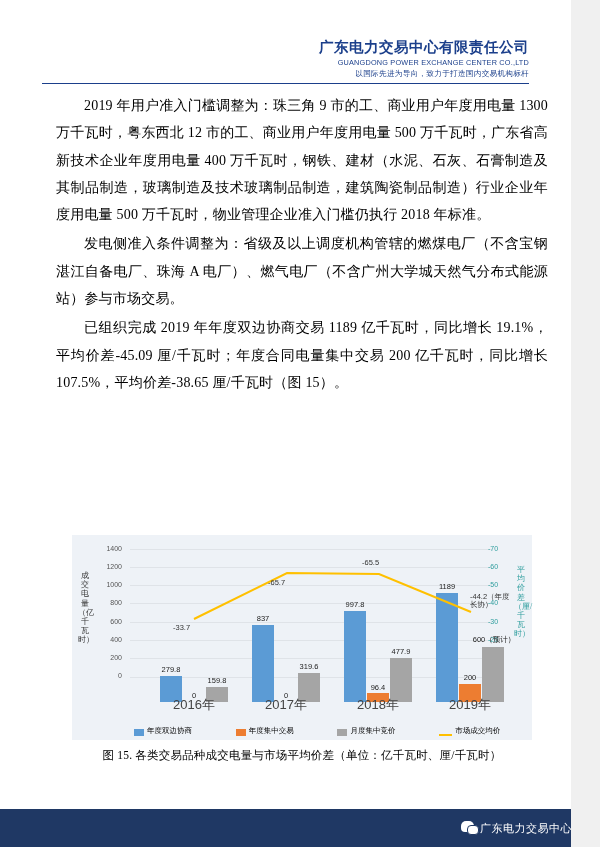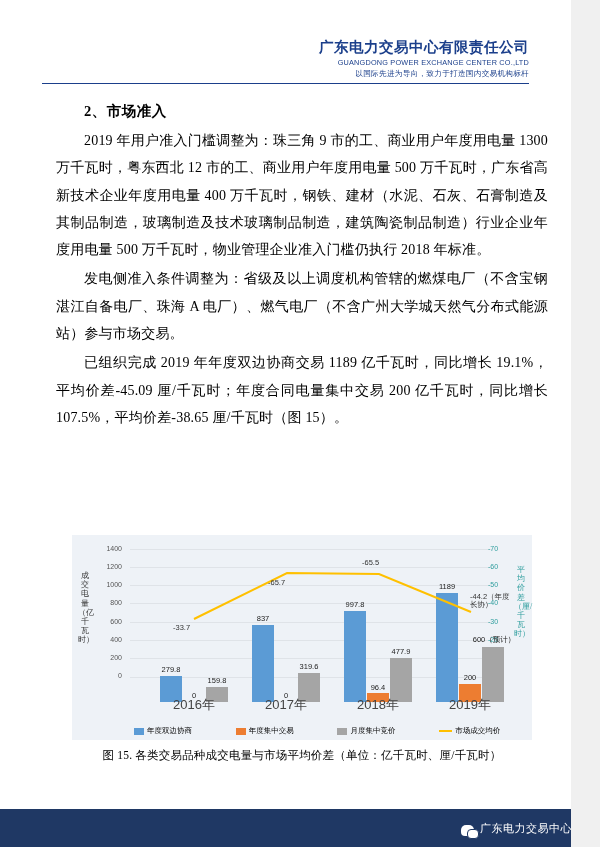--- a/index.html
+++ b/index.html
@@ -98,42 +98,42 @@
     font-size:7.5px; color:#222; text-align:center; width:40px;
   }
   .line-lbl {
     position:absolute; font-family:"Liberation Sans", sans-serif;
     font-size:7.5px; color:#333;
   }
   .legend {
     position:absolute; bottom:4px; left:40px; right:10px;
     display:flex; justify-content:space-around; align-items:center;
   }
-  .legend-item { display:flex; align-items:center; gap:3px; }
+  .legend-item { display:flex; align-items:flex-end; gap:3px; }
   .legend-swatch { width:10px; height:7px; display:inline-block; }
   .legend-swatch.line { height:2px; width:13px; }
   .legend-text { font-size:7.5px; }
   .fig-caption {
     position:absolute; top:748px; left:56px; width:492px;
     font-size:11.5px; text-align:center; letter-spacing:0.2px;
   }
   .page-num {
     position:absolute; top:788px; left:0; width:600px;
     text-align:right; font-size:11px; color:#333;
   }
   
   .footer-bar {
     position:absolute; left:0; bottom:0; width:600px; height:38px;
     background:#1f3864;
     display:flex; align-items:center; justify-content:flex-end;
   }
   .footer-text {
     color:#ffffff; font-size:11px; margin-right:28px;
     letter-spacing:0.5px;
-    display:flex; align-items:flex-end; gap:6px;
+    display:flex; align-items:flex-start; gap:6px;
   }
   .wechat-icon {
     display:inline-block; width:13px; height:11px;
     background:#ffffff; border-radius:5px 5px 4px 4px;
     position:relative;
   }
   .wechat-icon:after {
     content:""; position:absolute; left:6px; top:4px;
     width:10px; height:8px; background:#ffffff;
     border-radius:4px; border:1.2px solid #1f3864;
@@ -145,21 +145,20 @@
 <div class="page">
 
   <div class="header">
     <div class="h-main">广东电力交易中心有限责任公司</div>
     <div class="h-en">GUANGDONG POWER EXCHANGE CENTER CO.,LTD</div>
     <div class="h-slogan">以国际先进为导向，致力于打造国内交易机构标杆</div>
   </div>
   <div class="header-rule"></div>
 
   <div class="content">
-    <div class="h2">2、市场准入</div>
     <p class="p">2019 年用户准入门槛调整为：珠三角 9 市的工、商业用户年度用电量 1300 万千瓦时，粤东西北 12 市的工、商业用户年度用电量 500 万千瓦时，广东省高新技术企业年度用电量 400 万千瓦时，钢铁、建材（水泥、石灰、石膏制造及其制品制造，玻璃制造及技术玻璃制品制造，建筑陶瓷制品制造）行业企业年度用电量 500 万千瓦时，物业管理企业准入门槛仍执行 2018 年标准。</p>
     <p class="p">发电侧准入条件调整为：省级及以上调度机构管辖的燃煤电厂（不含宝钢湛江自备电厂、珠海 A 电厂）、燃气电厂（不含广州大学城天然气分布式能源站）参与市场交易。</p>
     <p class="p">已组织完成 2019 年年度双边协商交易 1189 亿千瓦时，同比增长 19.1%，平均价差-45.09 厘/千瓦时；年度合同电量集中交易 200 亿千瓦时，同比增长 107.5%，平均价差-38.65 厘/千瓦时（图 15）。</p>
   </div>
 
   <div class="chart-wrap">
     <div class="chart-inner">
 
       <div class="ylabel-l">成交电量（亿千瓦时）</div>
 

